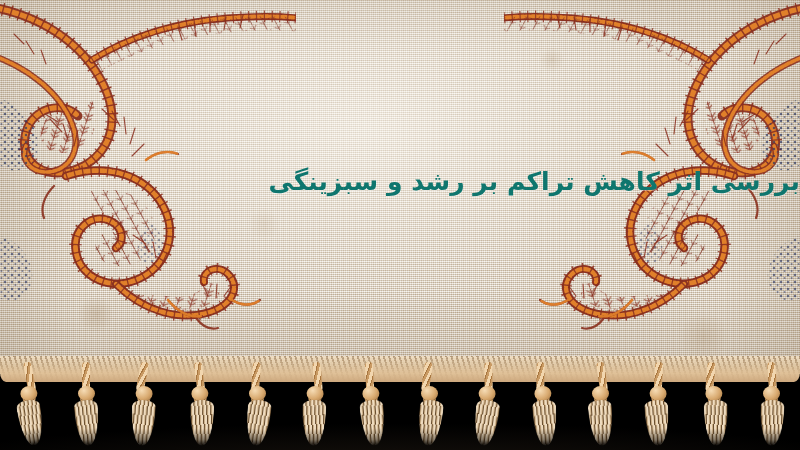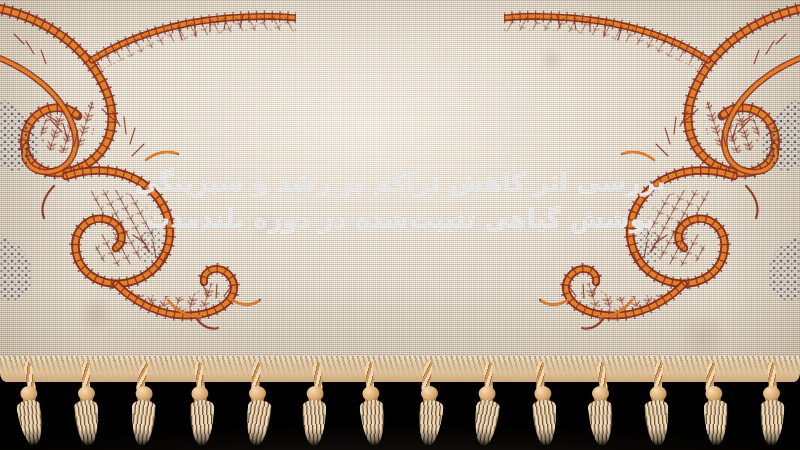--- a/index.html
+++ b/index.html
@@ -40,22 +40,21 @@
   .orn{position:absolute;top:0;pointer-events:none;}
   .orn.left{left:-4px;}
   .orn.right{right:-4px;transform:scaleX(-1);}
   .orn svg{display:block;}
 
   
   .title{
     position:absolute;
     left:0;right:0;
     top:163px;
-    text-align:center;
-    color:#e5e5e5;
+    color:#0f766e;
     font-size:25px;
     line-height:37px;
     font-weight:700;
     letter-spacing:0px;
     text-shadow:0 1px 0 rgba(255,255,255,.35);
     direction:rtl;
   }
   .title .ln{display:block;white-space:nowrap;}
 
   
@@ -232,21 +231,20 @@
           <path d="M212,296 l-6,-13 M220,298 l1,-14 M228,296 l8,-11"></path>
           <path d="M186,40 l-4,-13 M200,36 l-2,-13 M214,32 l0,-13 M228,30 l2,-13 M244,28 l3,-13"></path>
           <path d="M28,44 l-10,-10 M38,54 l-8,-13 M50,64 l-5,-14"></path>
         </g>
       </g>
     </svg>
   </div>
 
   <div class="title">
     <span class="ln">بررسی اثر کاهش تراکم بر رشد و سبزینگی</span>
-    <span class="ln">پوشش گیاهی تثبیت‌شده در دوره بلندمدت</span>
   </div>
 
   <div class="black"></div>
   <div class="fringe-band"></div>
   <div class="tassels" id="tassels">
       <div class="tassel" style="left: 14px; transform: rotate(-3deg);">
         <div class="cord" style="transform: rotate(-8deg);"></div>
         <div class="knot"></div>
         <div class="skirt" style="transform: rotate(-6deg);"></div>
       </div>

